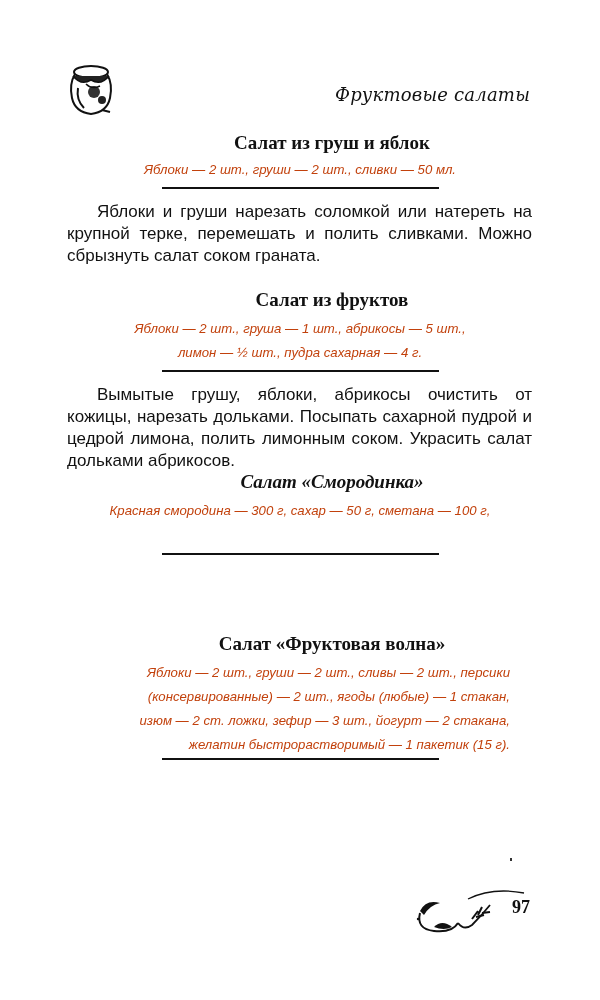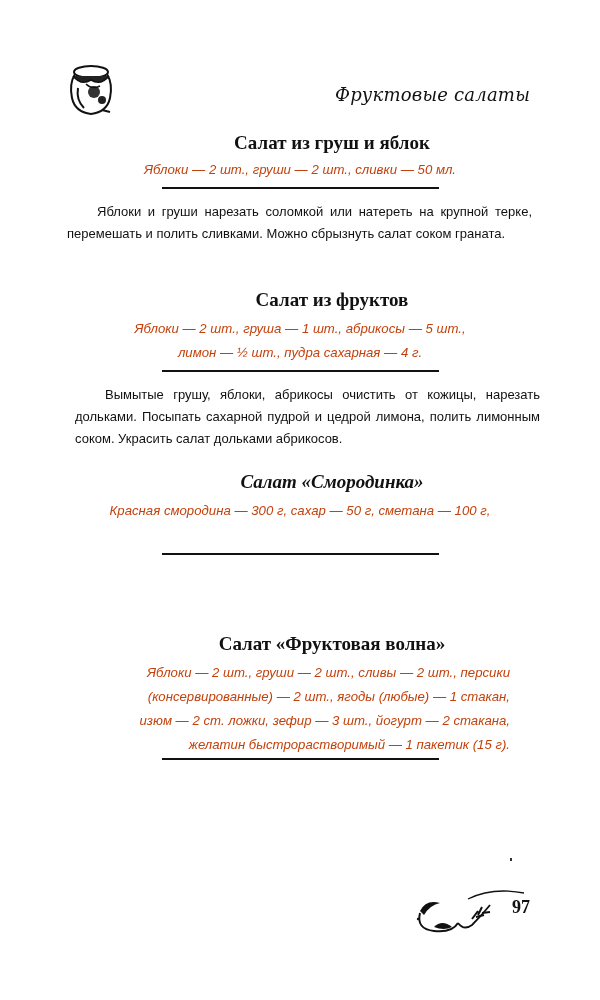--- a/index.html
+++ b/index.html
@@ -22,21 +22,21 @@
     font-family: "Liberation Sans", sans-serif; font-style: italic;
     font-size: 13.2px; line-height: 24px; color: #c2410c;
   }
   .rule {
     position: absolute; left: 162px; width: 277px; height: 0;
     border-top: 2px solid #111;
   }
   .body-text {
     position: absolute; left: 67px; width: 465px;
     font-family: "Liberation Sans", sans-serif;
-    font-size: 13px; line-height: 22px; color: #111;
+    font-size: 17px; line-height: 22px; color: #111;
     text-align: justify;
   }
   .body-text p { margin: 0; text-indent: 30px; }
 
   .footer-ornament { position: absolute; left: 412px; top: 885px; width: 120px; height: 50px; }
   .page-number {
     position: absolute; left: 512px; top: 897px;
     font-family: "Liberation Serif", serif; font-weight: bold; font-size: 18px; color: #111;
   }
   .speck { position: absolute; left: 510px; top: 858px; width: 2px; height: 3px; background: #333; }
@@ -66,21 +66,21 @@
   <div class="body-text" style="top:201px;">
     <p>Яблоки и груши нарезать соломкой или натереть на крупной терке, перемешать и полить сливками. Можно сбрызнуть салат соком граната.</p>
   </div>
 
   <div class="recipe-title" style="top:289px;">Салат из фруктов</div>
   <div class="ingredients" style="top:317px;">
     <div>Яблоки — 2 шт., груша — 1 шт., абрикосы — 5 шт.,</div>
     <div>лимон — ½ шт., пудра сахарная — 4 г.</div>
   </div>
   <div class="rule" style="top:370px;"></div>
-  <div class="body-text" style="top:384px;margin-left:8px;">
+  <div class="body-text" style="top:384px;">
     <p>Вымытые грушу, яблоки, абрикосы очистить от кожицы, нарезать дольками. Посыпать сахарной пудрой и цедрой лимона, полить лимонным соком. Украсить салат дольками абрикосов.</p>
   </div>
 
   <div class="recipe-title" style="top:471px;font-style:italic;">Салат «Смородинка»</div>
   <div class="ingredients" style="top:499px;">
     <div>Красная смородина — 300 г, сахар — 50 г, сметана — 100 г,</div>
   </div>
   <div class="rule" style="top:553px;"></div>
 
   <div class="recipe-title" style="top:633px;">Салат «Фруктовая волна»</div>

